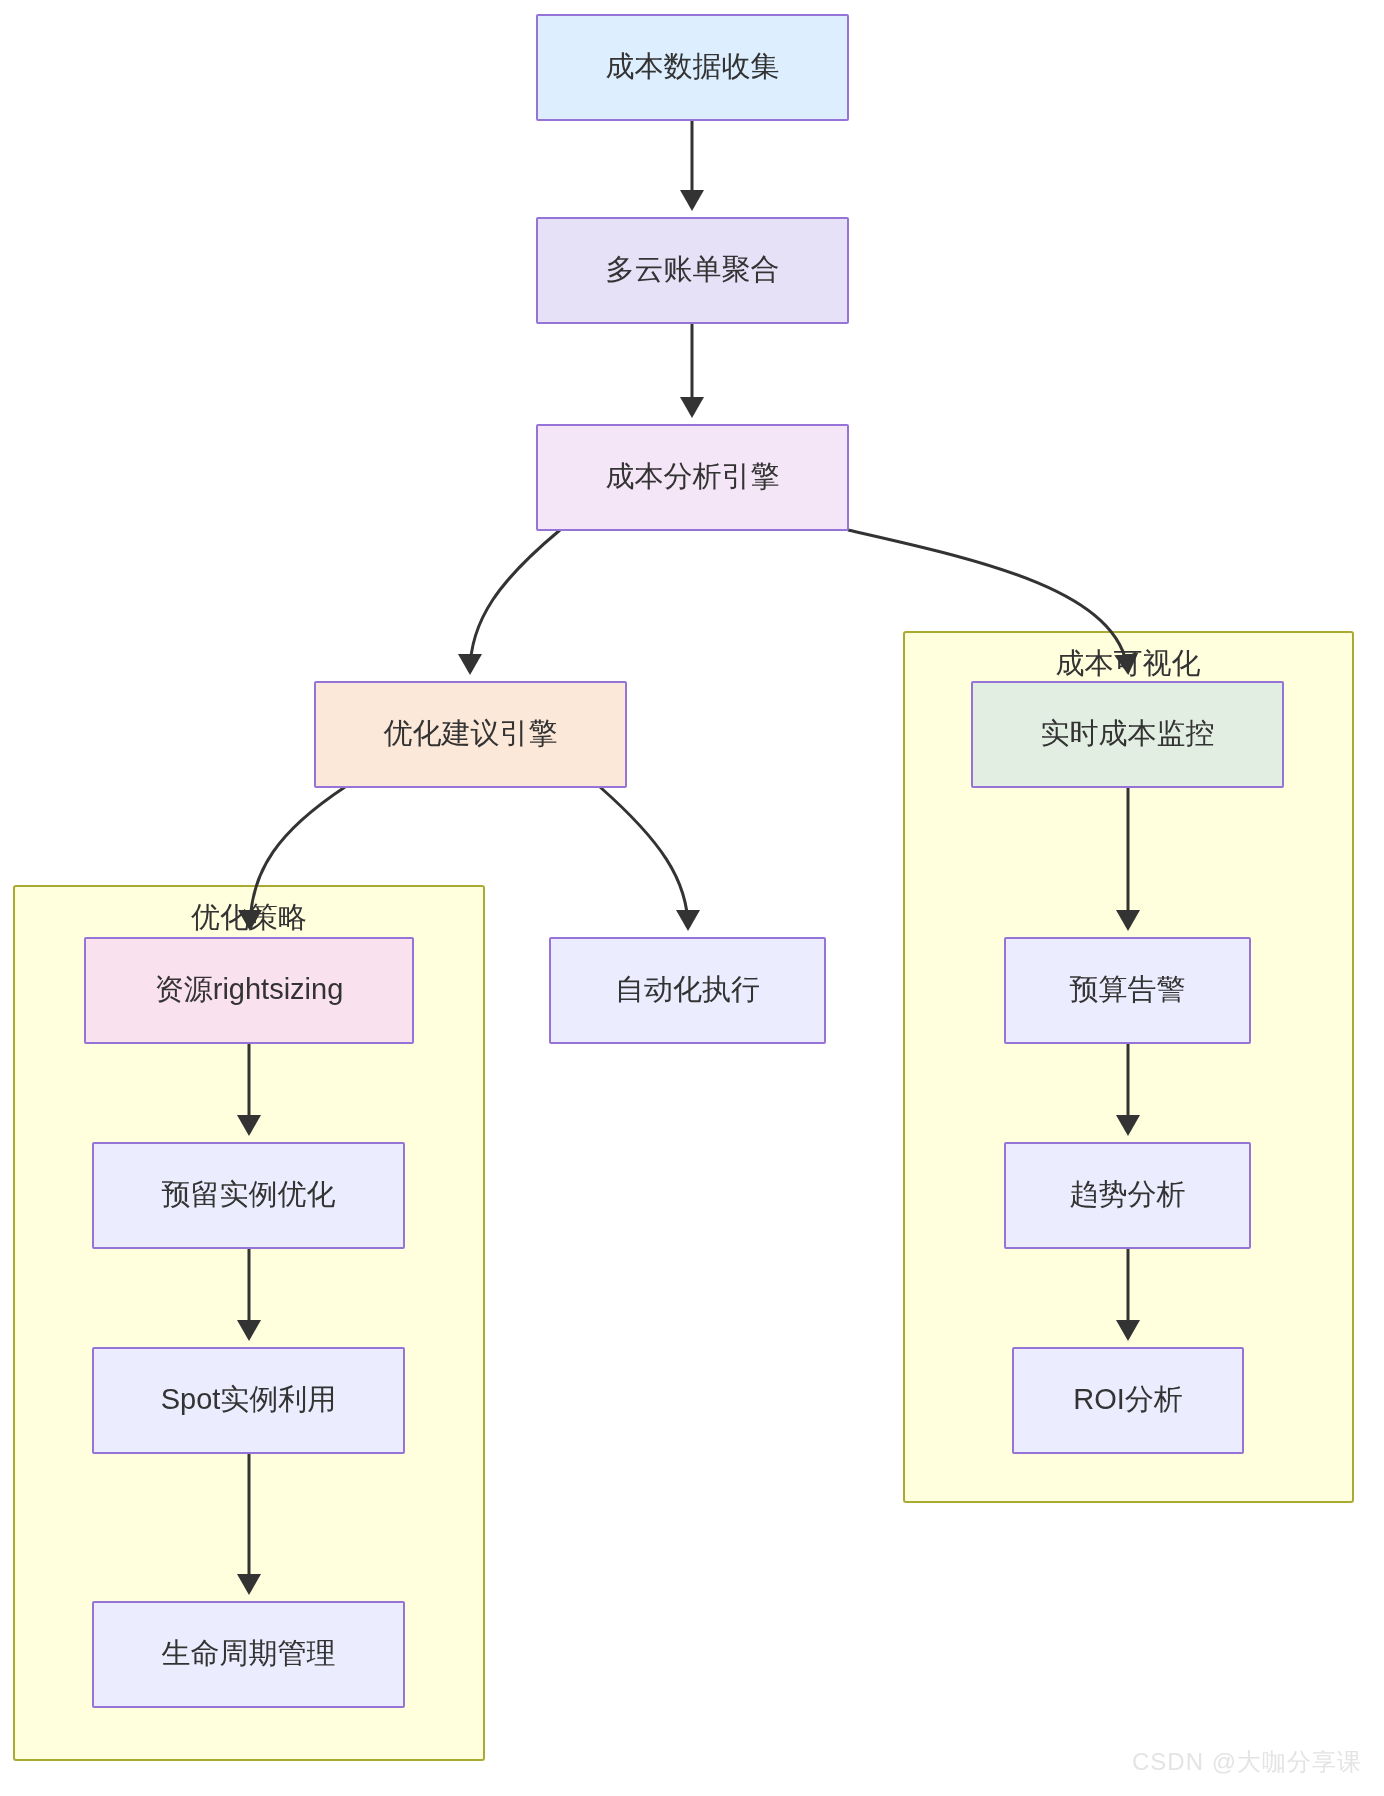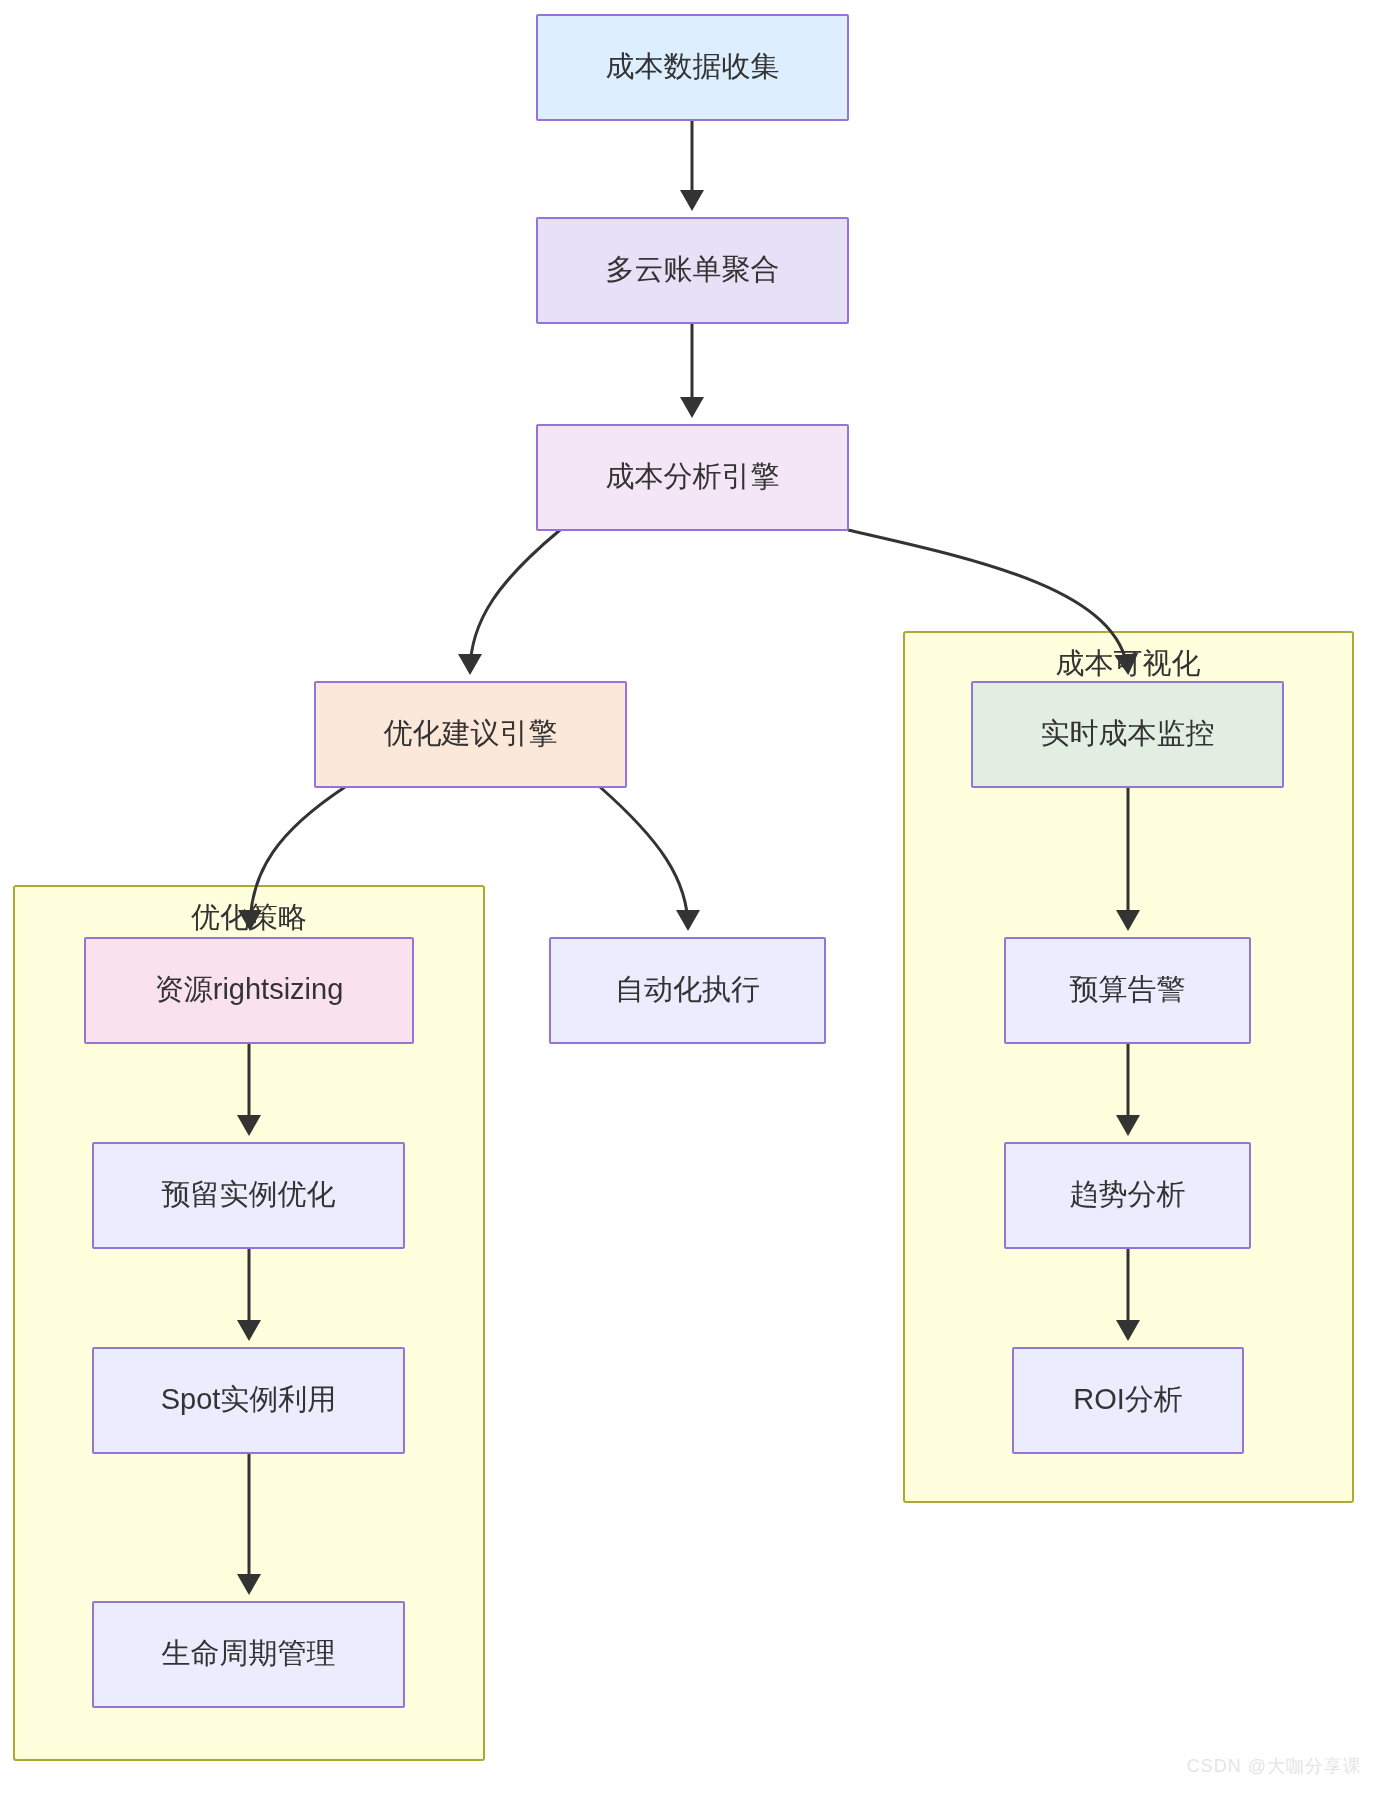--- a/index.html
+++ b/index.html
@@ -46,21 +46,21 @@
   .edge-path {
     fill: none;
     stroke: #333333;
     stroke-width: 3;
   }
   .watermark {
     position: absolute;
     right: 22px;
     bottom: 18px;
     font-family: "Liberation Sans", "DejaVu Sans", sans-serif;
-    font-size: 18px;
+    font-size: 24px;
     color: #e4e4e4;
     letter-spacing: 1px;
     white-space: nowrap;
     user-select: none;
   }
 </style>
 </head>
 <body>
 
 <svg id="flow" viewBox="0 0 1384 1796" width="1384" height="1796" xmlns="http://www.w3.org/2000/svg">

